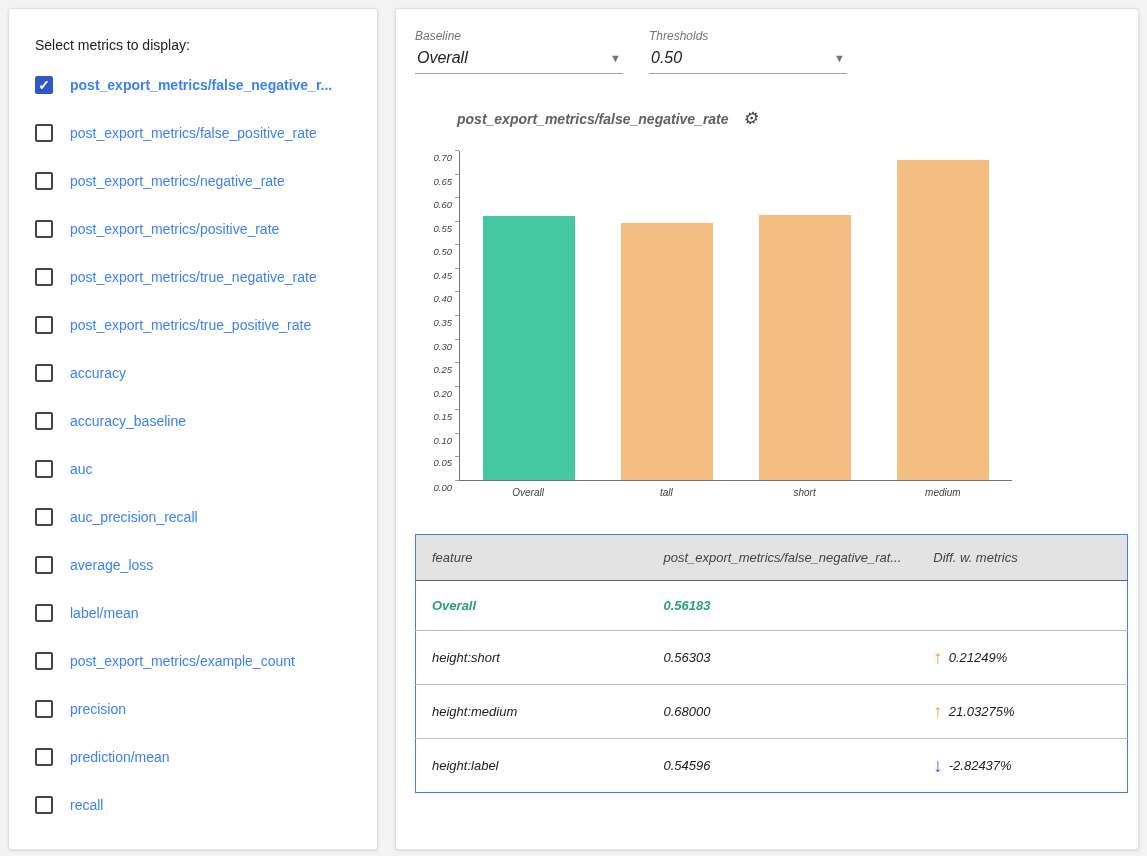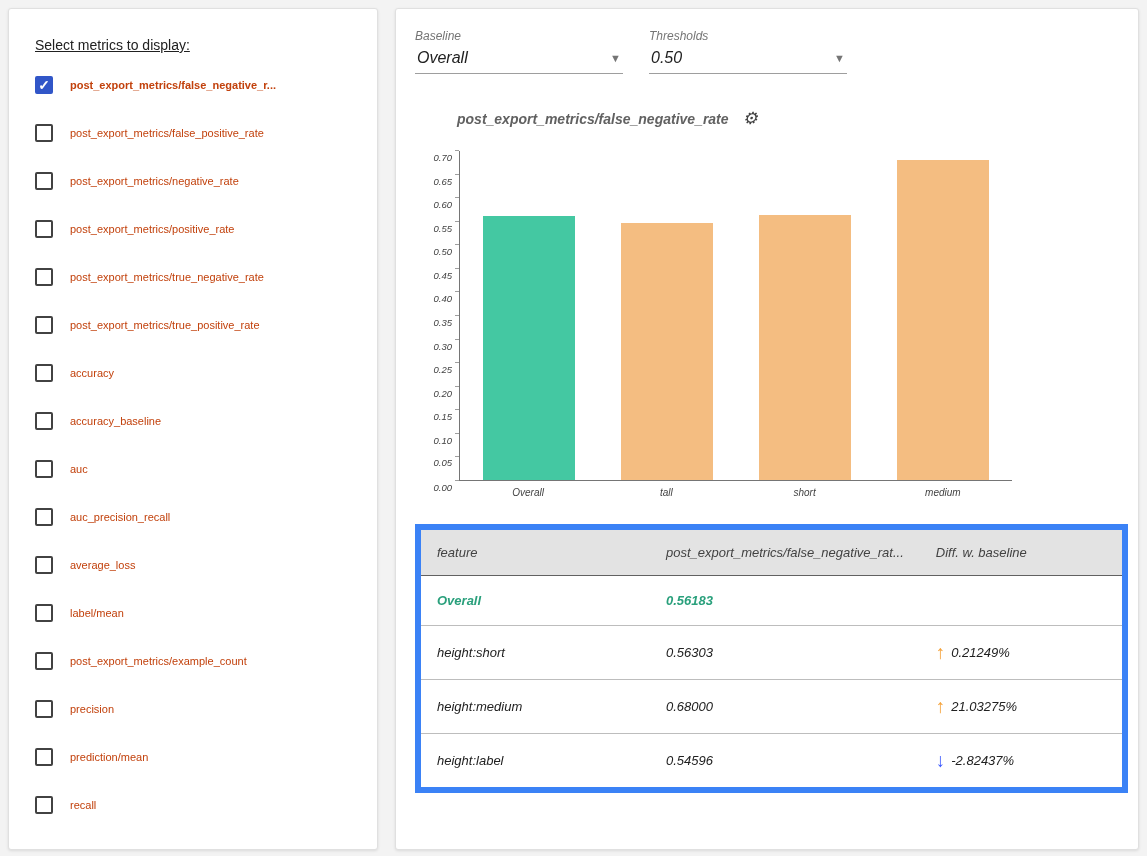--- a/index.html
+++ b/index.html
@@ -19,32 +19,32 @@
   .card {
     background: #ffffff;
     border: 1px solid #e0e0e0;
     border-radius: 3px;
     box-shadow: 0 1px 3px rgba(0,0,0,0.10);
   }
   .left-card { width: 370px; flex: none; padding: 28px 16px 20px 26px; }
   .right-card { flex: 1; padding: 20px 10px 24px 19px; font-style: italic; }
 
   
-  .panel-title { font-size: 14px; color: #212121; margin-bottom: 8px; text-decoration: underline; }
+  .panel-title { font-size: 14px; color: #212121; margin-bottom: 8px; }
   .metric-item { display: flex; align-items: center; height: 48px; cursor: pointer; }
   .checkbox {
     width: 18px; height: 18px;
     border: 2px solid #424242; border-radius: 2px;
     flex: none; margin-right: 17px;
     display: flex; align-items: center; justify-content: center;
     font-size: 14px; font-weight: bold; color: #ffffff; background: #ffffff;
     line-height: 1;
   }
   .checkbox.checked { border-color: var(--check-blue); background: var(--check-blue); }
-  .metric-label { font-size: 11px; color: #c2410c; white-space: nowrap; }
+  .metric-label { font-size: 14px; color: #3b82f6; white-space: nowrap; }
   .metric-label.bold { font-weight: bold; }
 
   
   .controls { display: flex; gap: 26px; margin-bottom: 34px; }
   .select-field { cursor: pointer; }
   .select-field.baseline { width: 208px; }
   .select-field.thresholds { width: 198px; }
   .select-label { font-size: 12px; color: #757575; margin-bottom: 4px; }
   .select-value-row {
     display: flex; align-items: center; justify-content: space-between;
@@ -71,23 +71,23 @@
     border-left: 1px solid #757575; border-bottom: 1px solid #757575;
     display: flex; align-items: flex-end;
   }
   .bar-slot { flex: 1; display: flex; justify-content: center; align-items: flex-end; height: 100%; }
   .bar { width: 92px; }
   .x-labels { display: flex; width: 553px; margin-top: 6px; }
   .x-tick-label { flex: 1; text-align: center; font-size: 10px; color: #424242; }
 
   
   .results-table {
-    width: 100%; margin-top: 26px;
+    width: 100%; margin-top: 36px;
     border-collapse: collapse;
-    border: 6px solid #3b82f6;
+    border: 1px solid #3b82f6;
   }
   .results-table th {
     background: #e3e3e3; text-align: left; font-weight: normal;
     font-size: 13px; color: #424242;
     padding: 15px 16px; border-bottom: 1px solid #616161;
   }
   .results-table th:nth-child(1) { width: 232px; }
   .results-table th:nth-child(2) { width: 237px; }
   .results-table td { padding: 17px 16px; font-size: 13px; color: #212121; background: #ffffff; }
   .results-table tbody tr:not(:last-child) td { border-bottom: 1px solid #bdbdbd; }
@@ -255,21 +255,21 @@
             </div>
         </div>
       </div>
     </div>
 
     <table class="results-table">
       <thead>
         <tr>
           <th>feature</th>
           <th>post_export_metrics/false_negative_rat...</th>
-          <th>Diff. w. baseline</th>
+          <th>Diff. w. metrics</th>
         </tr>
       </thead>
       <tbody id="table-body">
           <tr>
             <td class="highlight">Overall</td>
             <td class="highlight">0.56183</td>
             <td></td>
           </tr>
           <tr>
             <td>height:short</td>

